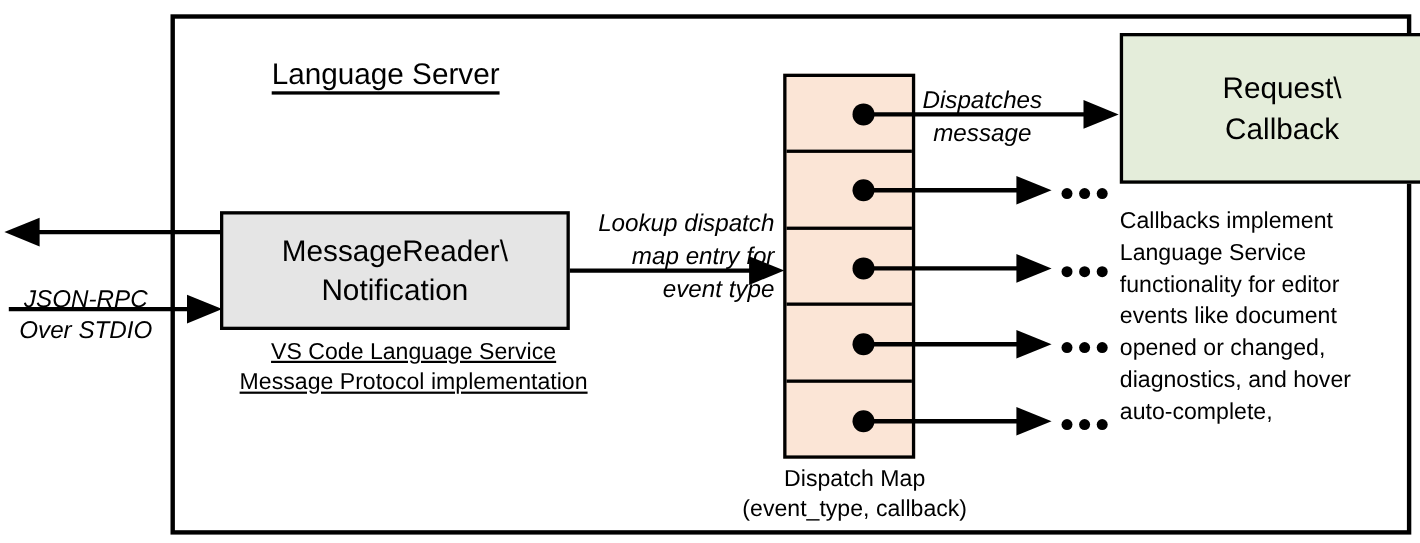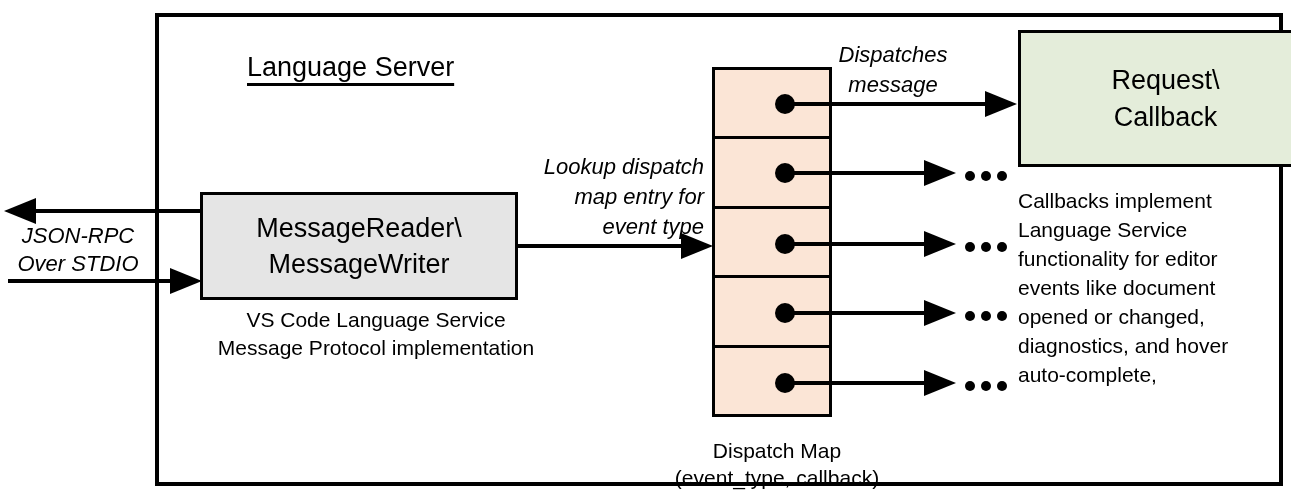--- a/index.html
+++ b/index.html
@@ -24,43 +24,43 @@
   .reader-box{left:200px;top:192px;width:318px;height:108px;background:#e5e5e5;font-size:27px;line-height:36px;}
   .callback-box{left:1018px;top:30px;width:295px;height:137px;background:#e4edda;font-size:27px;line-height:37px;}
   .dispatch-map{
     left:712px;top:67px;width:120px;height:350px;
     border:3px solid #000;box-sizing:border-box;background:#fbe5d6;
     display:flex;flex-direction:column;
   }
   .dispatch-cell{flex:1;border-top:3px solid #000;}
   .dispatch-cell:first-child{border-top:none;}
   .caption{text-align:center;font-size:21px;line-height:28px;}
-  .reader-caption{left:196px;top:306px;width:360px;}
-  .map-caption{left:657px;top:422px;width:240px;line-height:27px;margin-top:15px;}
+  .reader-caption{left:196px;top:306px;width:360px;text-decoration:underline;}
+  .map-caption{left:657px;top:422px;width:240px;line-height:27px;}
   .note{left:1018px;top:186px;width:255px;text-align:left;font-size:21px;line-height:29px;}
-  .arrow-label{font-style:italic;font-size:22px;text-align:center;}
+  .arrow-label{font-style:italic;font-size:22px;text-align:center;margin-top:36px;}
   .json-rpc-label{left:3px;top:222px;width:150px;line-height:28px;}
   .lookup-label{left:504px;top:152px;width:200px;line-height:30px;text-align:right;}
   .dispatches-label{left:813px;top:40px;width:160px;line-height:30px;}
   .connector-layer{left:0;top:0;width:1291px;height:494px;pointer-events:none;}
   .connector-layer line{stroke:#000;stroke-width:4;}
   .connector-layer polygon,.connector-layer circle{fill:#000;stroke:none;}
 </style>
 </head>
 <body>
 
 <div class="canvas">
 
   <div class="abs outer-box"></div>
 
   <div class="abs title">Language Server</div>
 
   <div class="abs node reader-box">
     <div>MessageReader\</div>
-    <div>MessageWriter</div>
+    <div>Notification</div>
   </div>
 
   <div class="abs caption reader-caption">
     <div>VS Code Language Service</div>
     <div>Message Protocol implementation</div>
   </div>
 
   <div class="abs dispatch-map">
     <div class="dispatch-cell"></div>
     <div class="dispatch-cell"></div>

